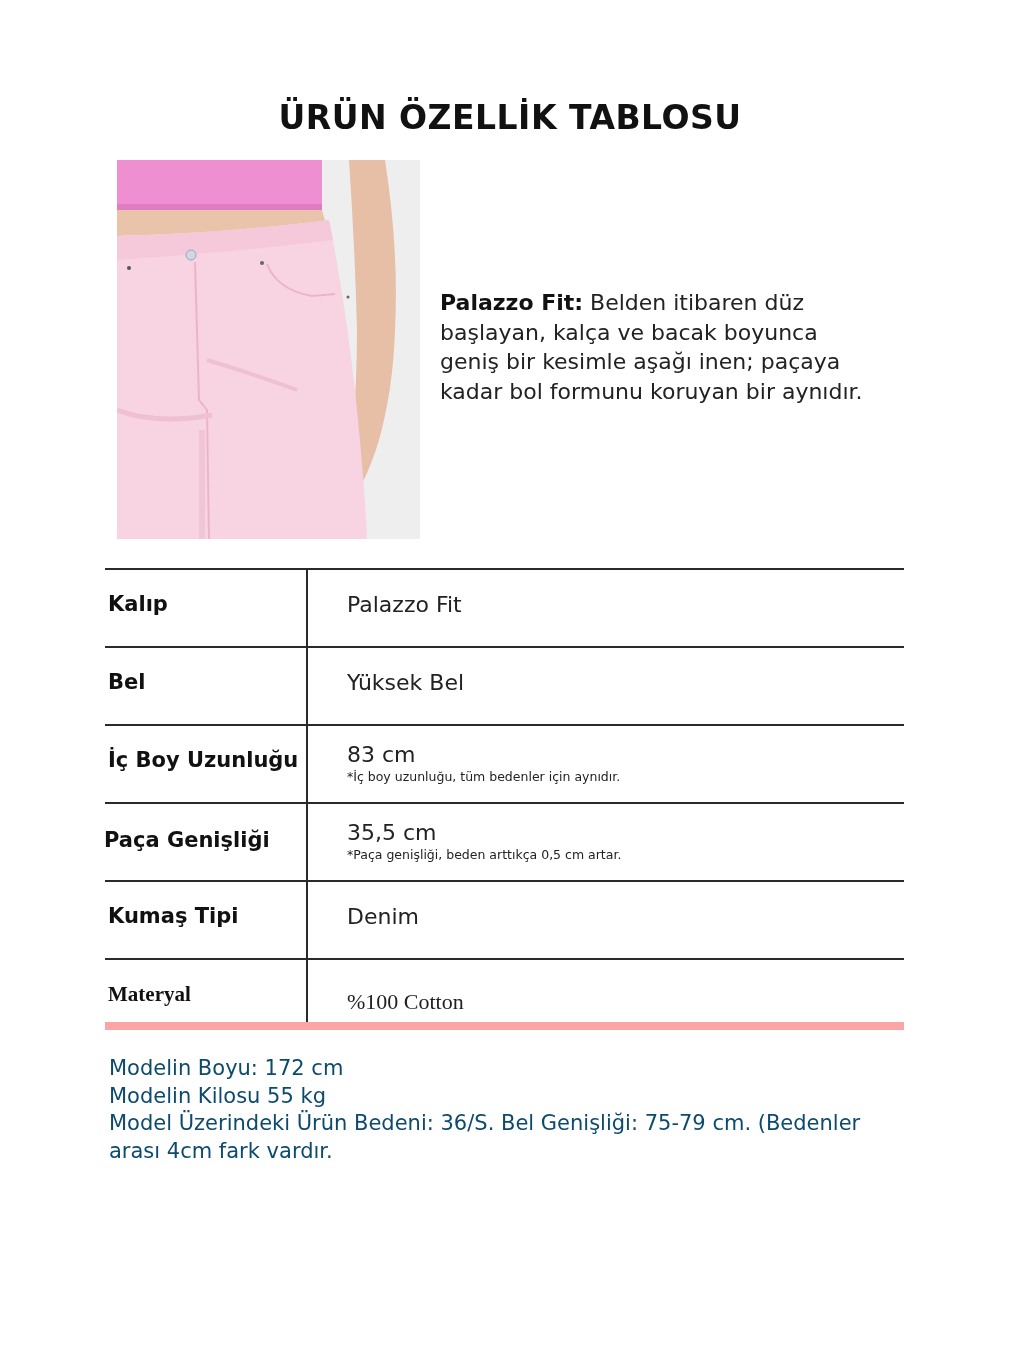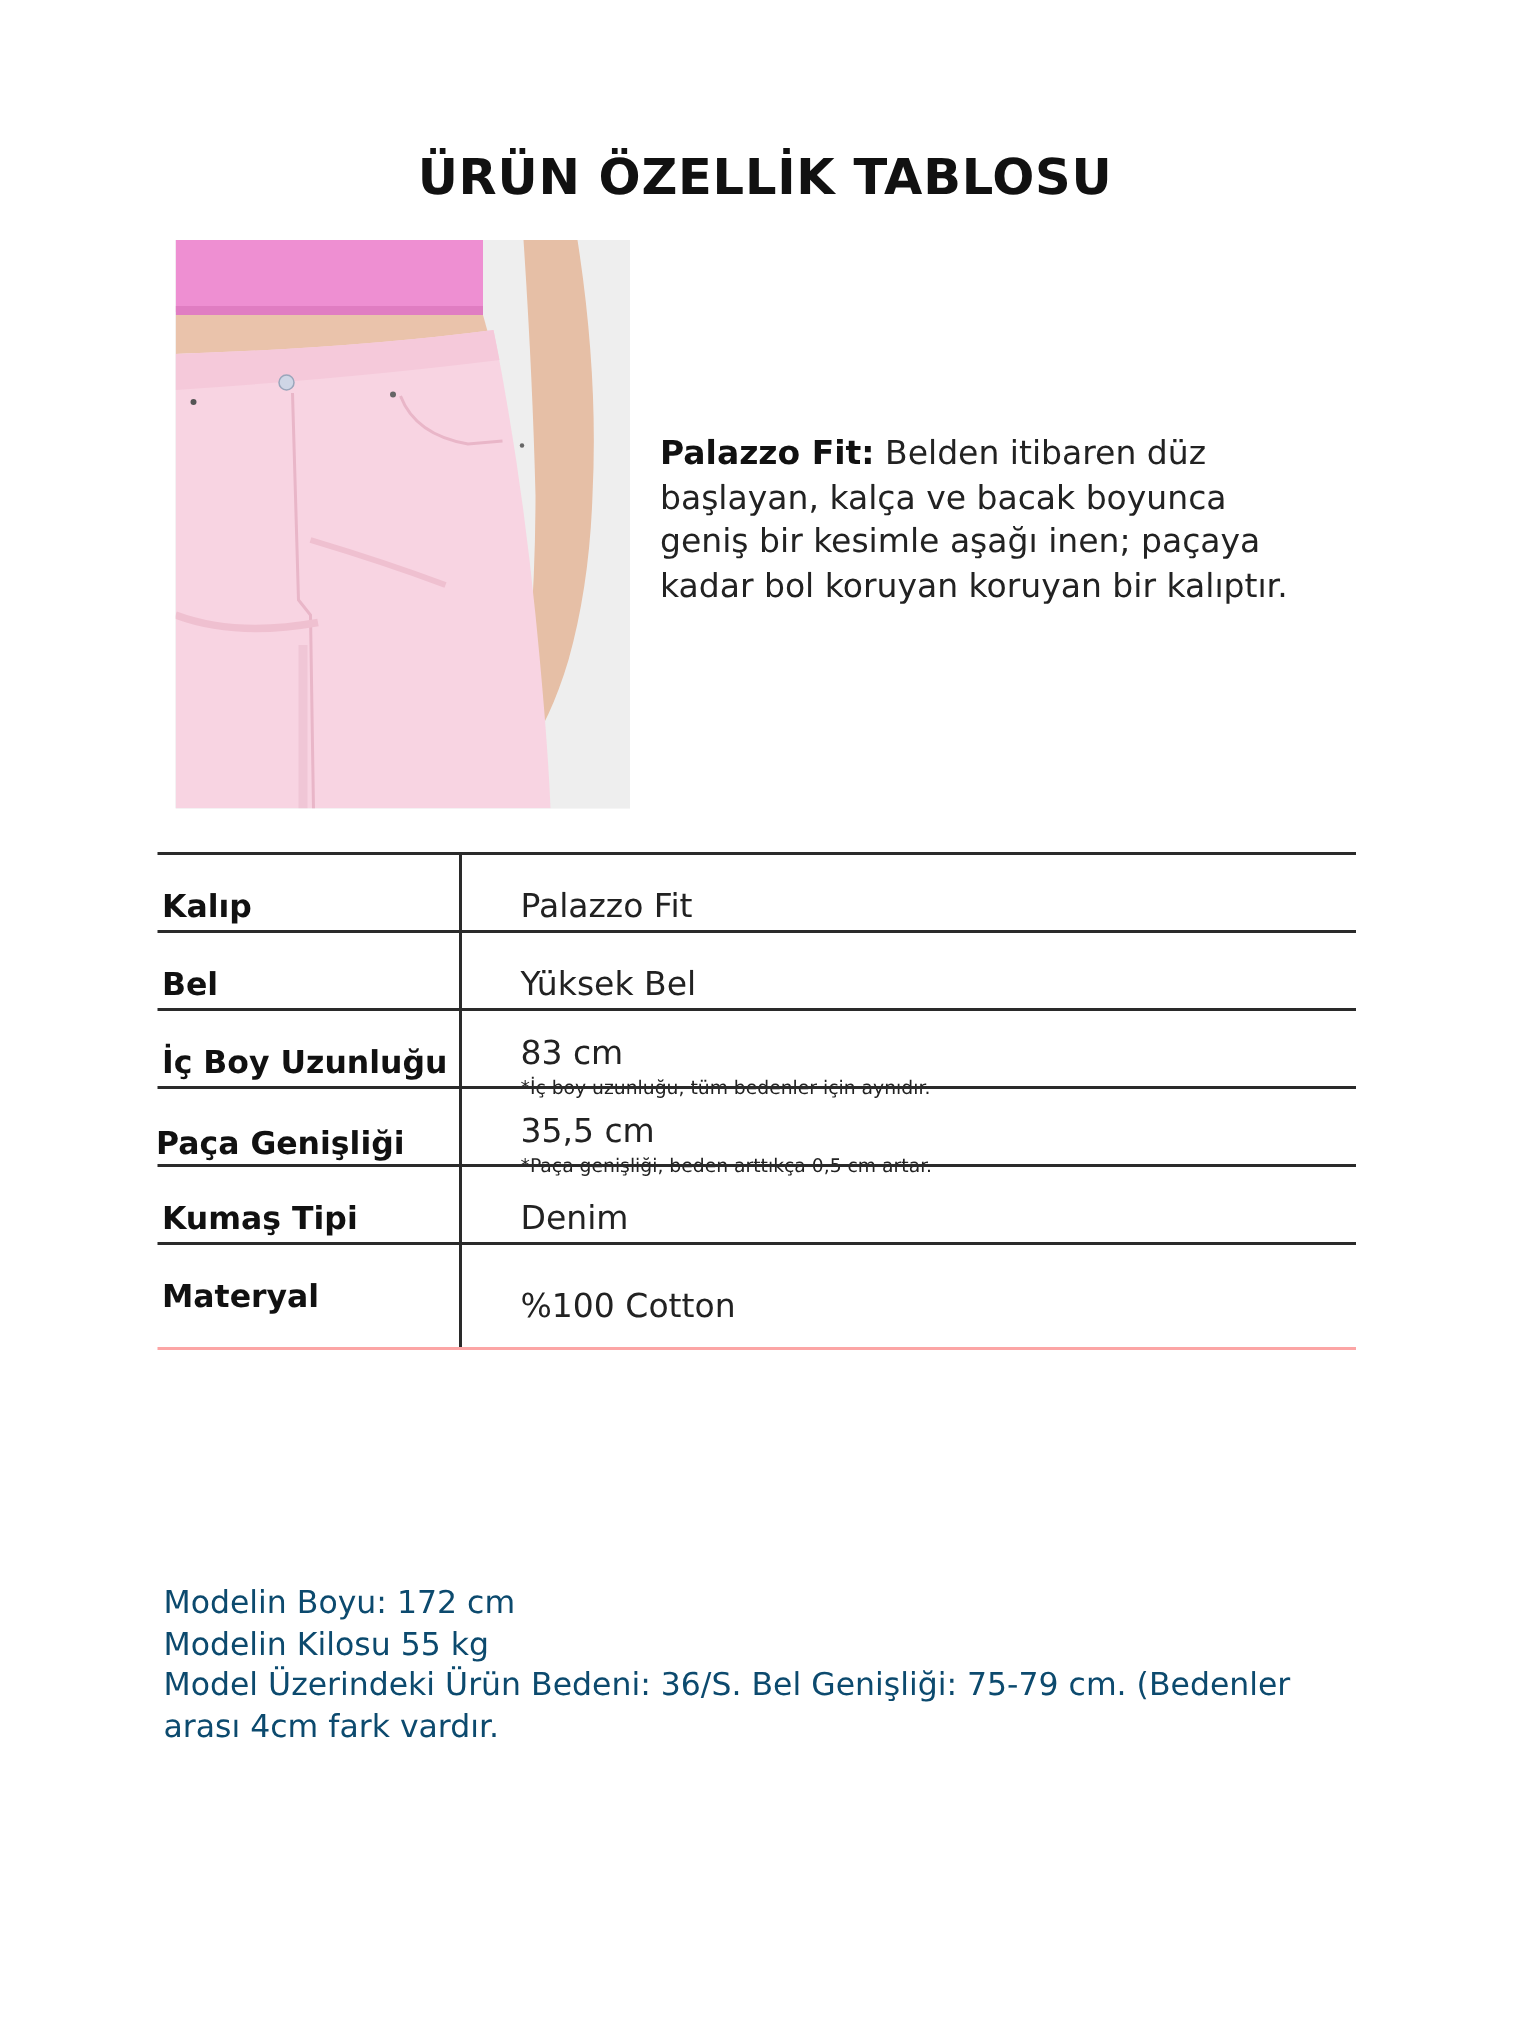--- a/index.html
+++ b/index.html
@@ -49,27 +49,28 @@
     .desc b { font-weight: bold; color: #111; }
 
     .spec-table {
       position: absolute;
       left: 105px;
       top: 568px;
       width: 799px;
     }
     .spec-row {
       position: relative;
-      height: 52px;
+      height: 78px;
       border-top: 2px solid #2a2a2a;
       box-sizing: border-box;
     }
     .spec-row.last {
-      border-bottom: 2px solid #fca5a5;
+      border-bottom: 8px solid #fca5a5;
       height: 72px;
+      font-family: Liberation Serif, serif;
     }
     .spec-divider {
       position: absolute;
       left: 201px;
       top: 0;
       bottom: 0;
       width: 2px;
       background: #2a2a2a;
     }
     .spec-label {
@@ -138,21 +139,21 @@
     <path d="M90 200 Q140 215 180 230" stroke="#efc0d0" stroke-width="4" fill="none"></path>
     <path d="M0 250 Q40 265 95 255" stroke="#efc0d0" stroke-width="5" fill="none"></path>
     <path d="M85 270 L85 379" stroke="#f0c6d6" stroke-width="6" fill="none"></path>
   </svg>
 </div>
 
 <div class="desc">
   <b>Palazzo Fit:</b><span> Belden itibaren düz</span><br>
   <span>başlayan, kalça ve bacak boyunca</span><br>
   <span>geniş bir kesimle aşağı inen; paçaya</span><br>
-  <span>kadar bol koruyan koruyan bir kalıptır.</span>
+  <span>kadar bol formunu koruyan bir aynıdır.</span>
 </div>
 
 <div class="spec-table">
   <div class="spec-row">
     <div class="spec-divider"></div>
     <div class="spec-label">Kalıp</div>
     <div class="spec-value">Palazzo Fit</div>
   </div>
   <div class="spec-row">
     <div class="spec-divider"></div>

